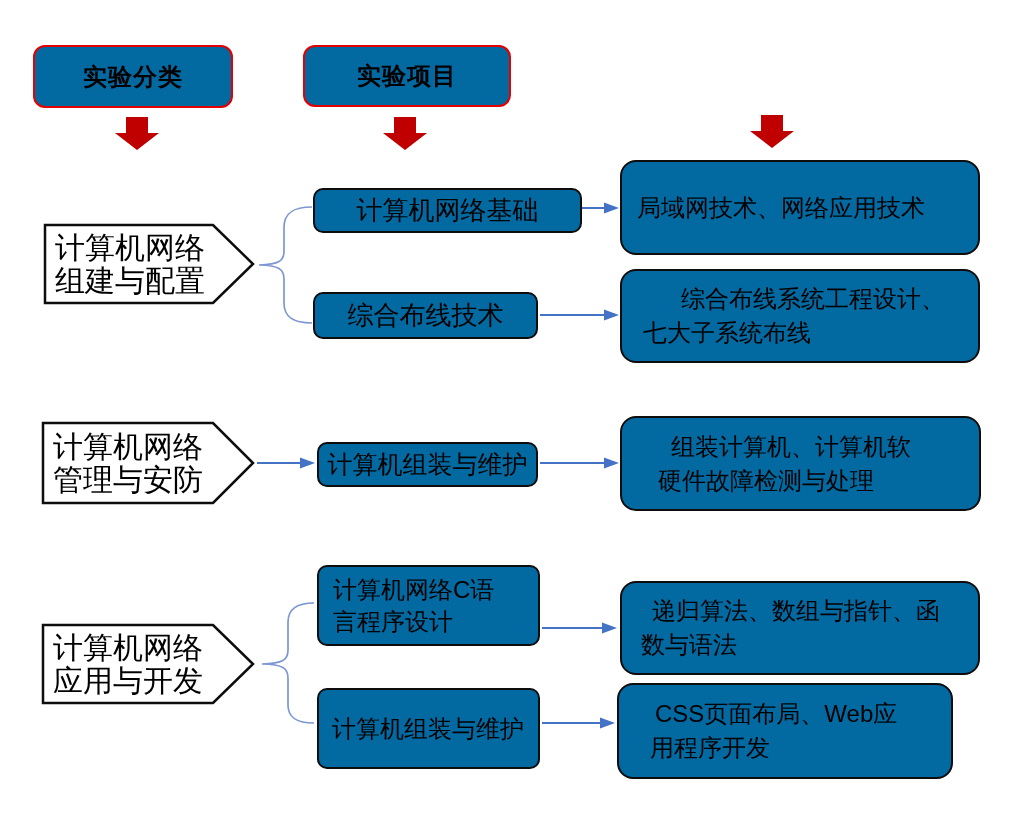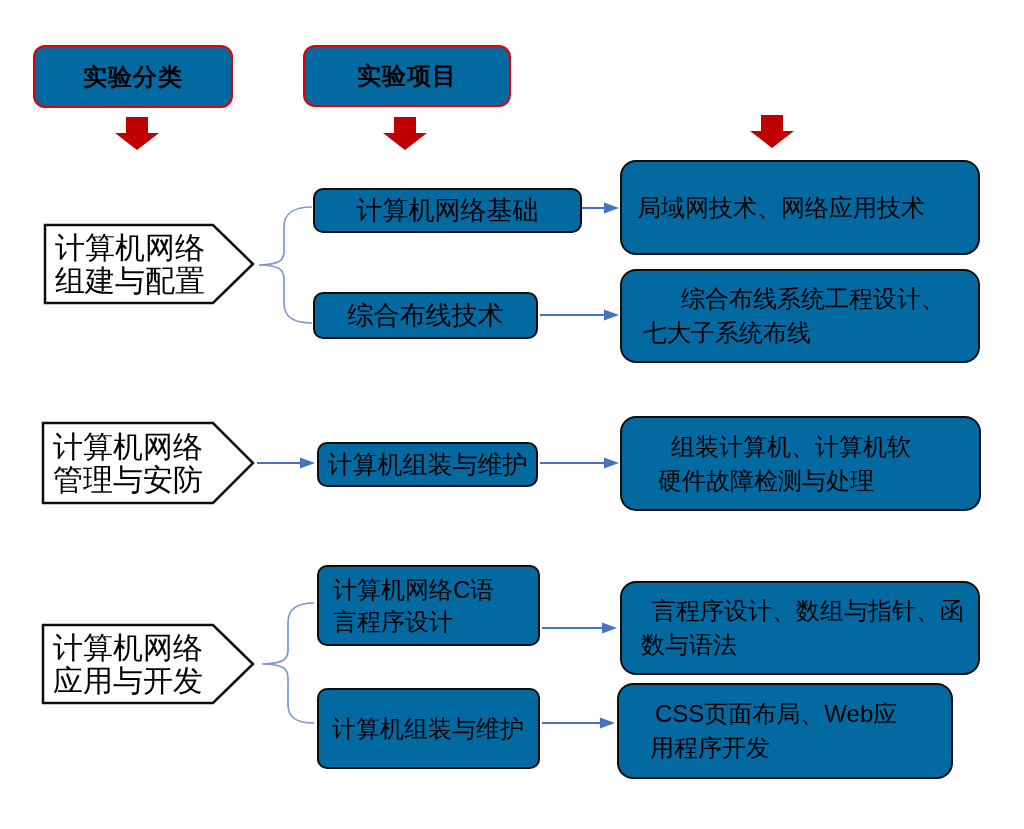--- a/index.html
+++ b/index.html
@@ -150,21 +150,21 @@
   </div>
   <div id="cont-2" class="box cnt">
     <span class="lbl">综合布线系统工程设计、
 七大子系统布线</span>
   </div>
   <div id="cont-3" class="box cnt">
     <span class="lbl">组装计算机、计算机软
 硬件故障检测与处理</span>
   </div>
   <div id="cont-4" class="box cnt">
-    <span class="lbl">言程序设计、数组与指针、函
+    <span class="lbl">递归算法、数组与指针、函
 数与语法</span>
   </div>
   <div id="cont-5" class="box cnt">
     <span class="lbl">CSS页面布局、Web应
 用程序开发</span>
   </div>
 
 </div>
 
 </body></html>

